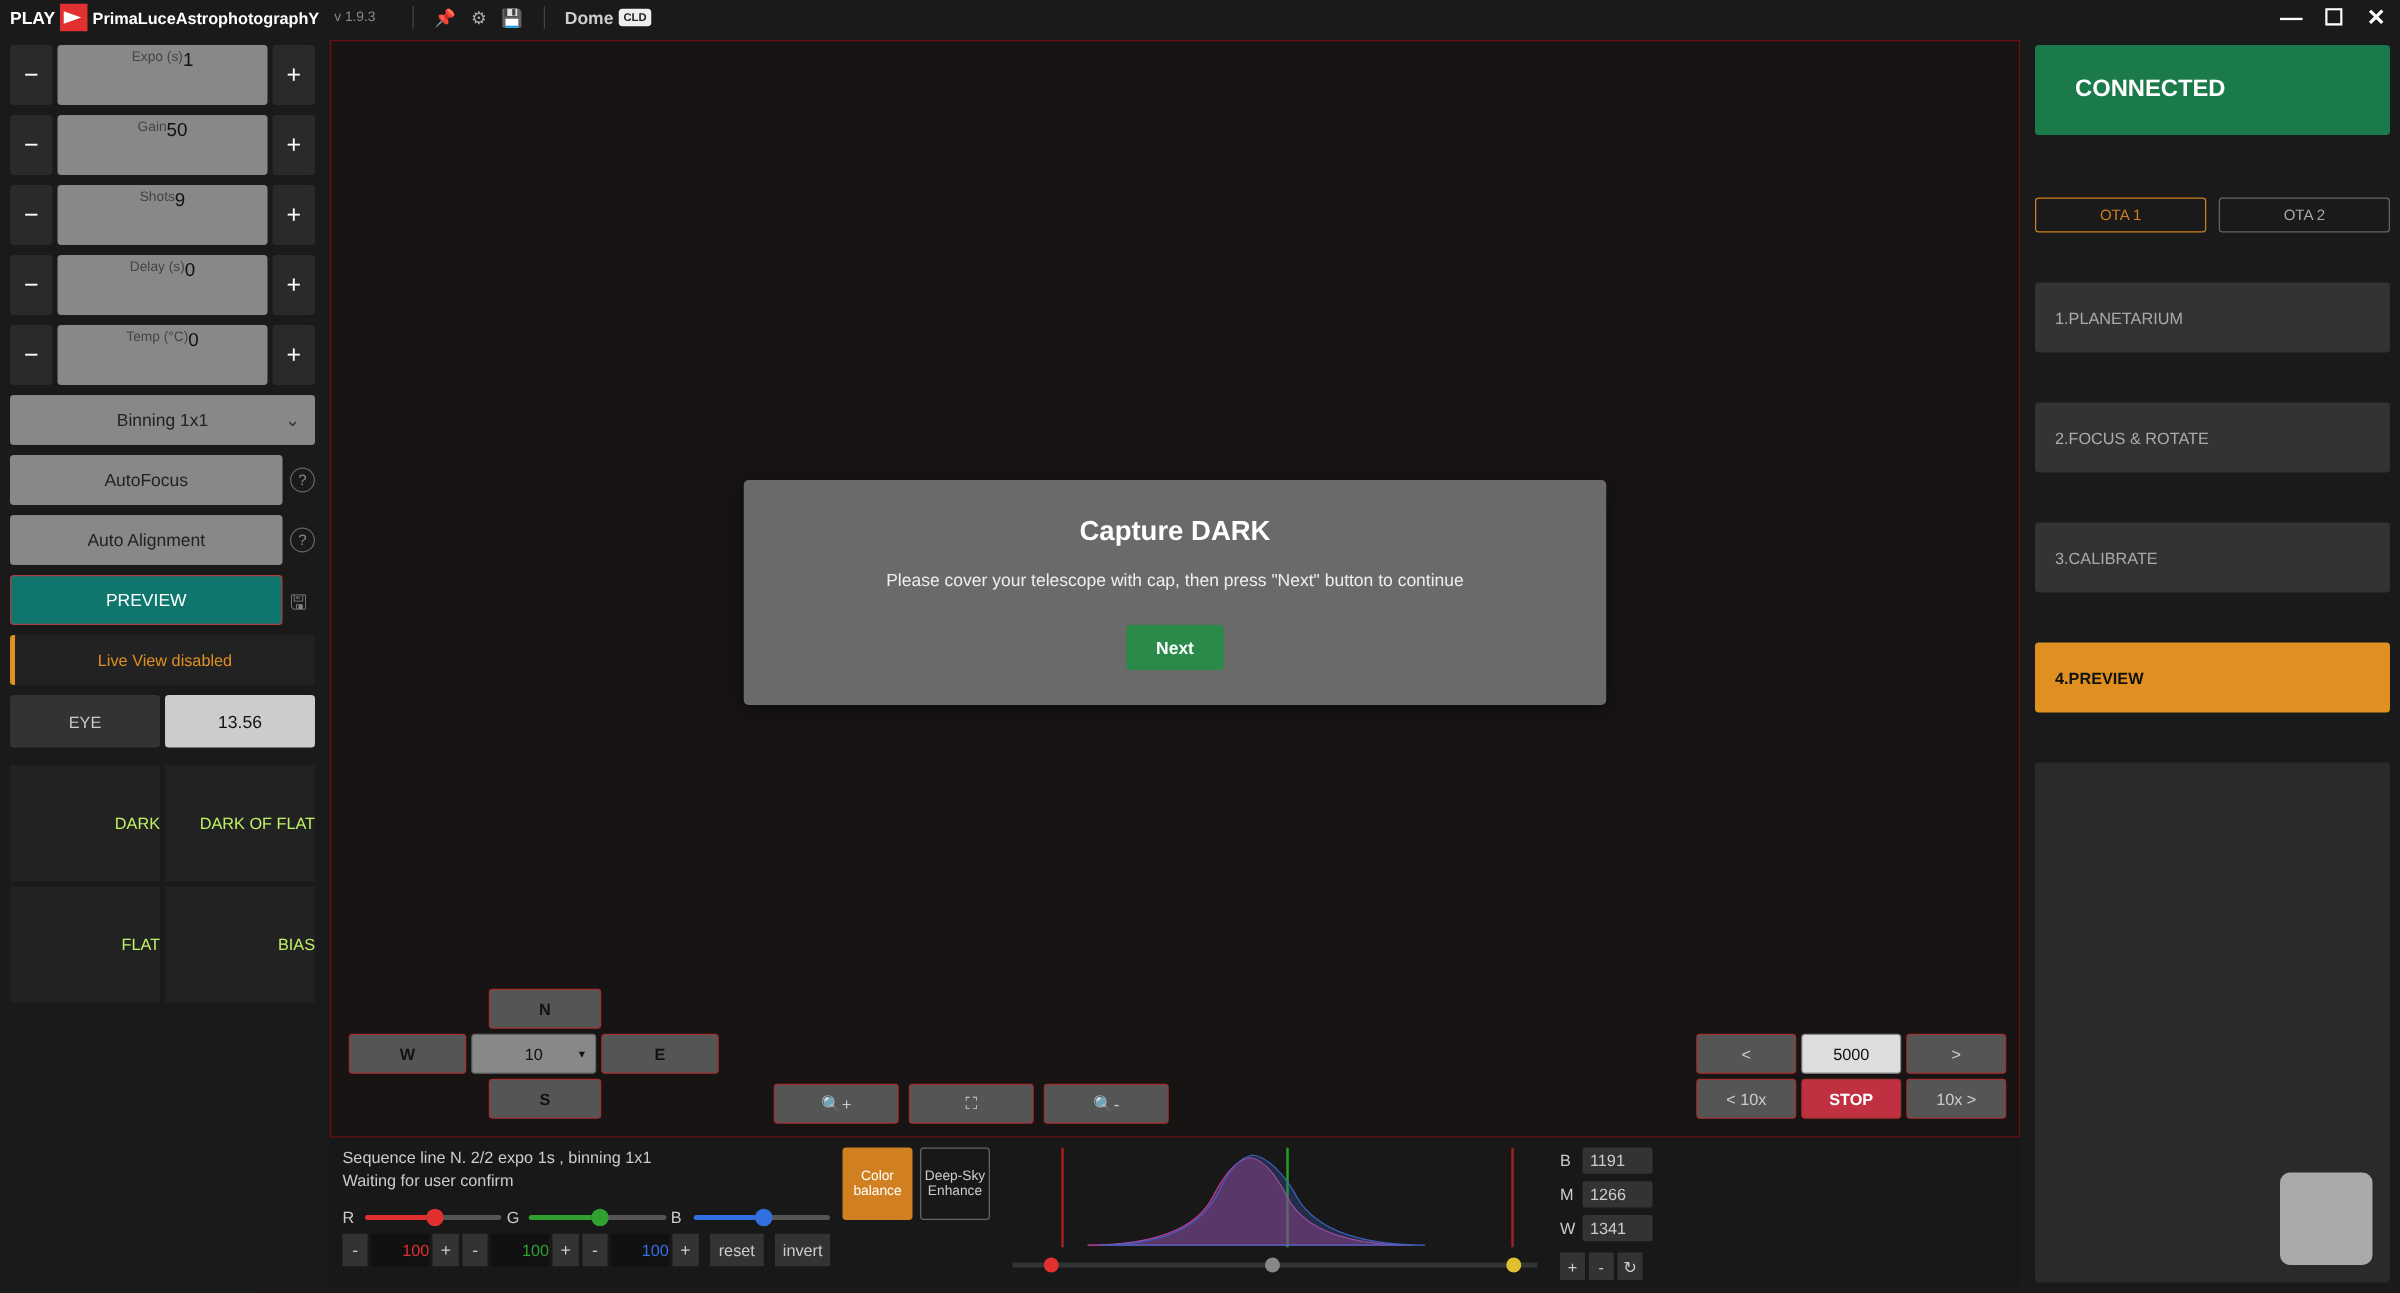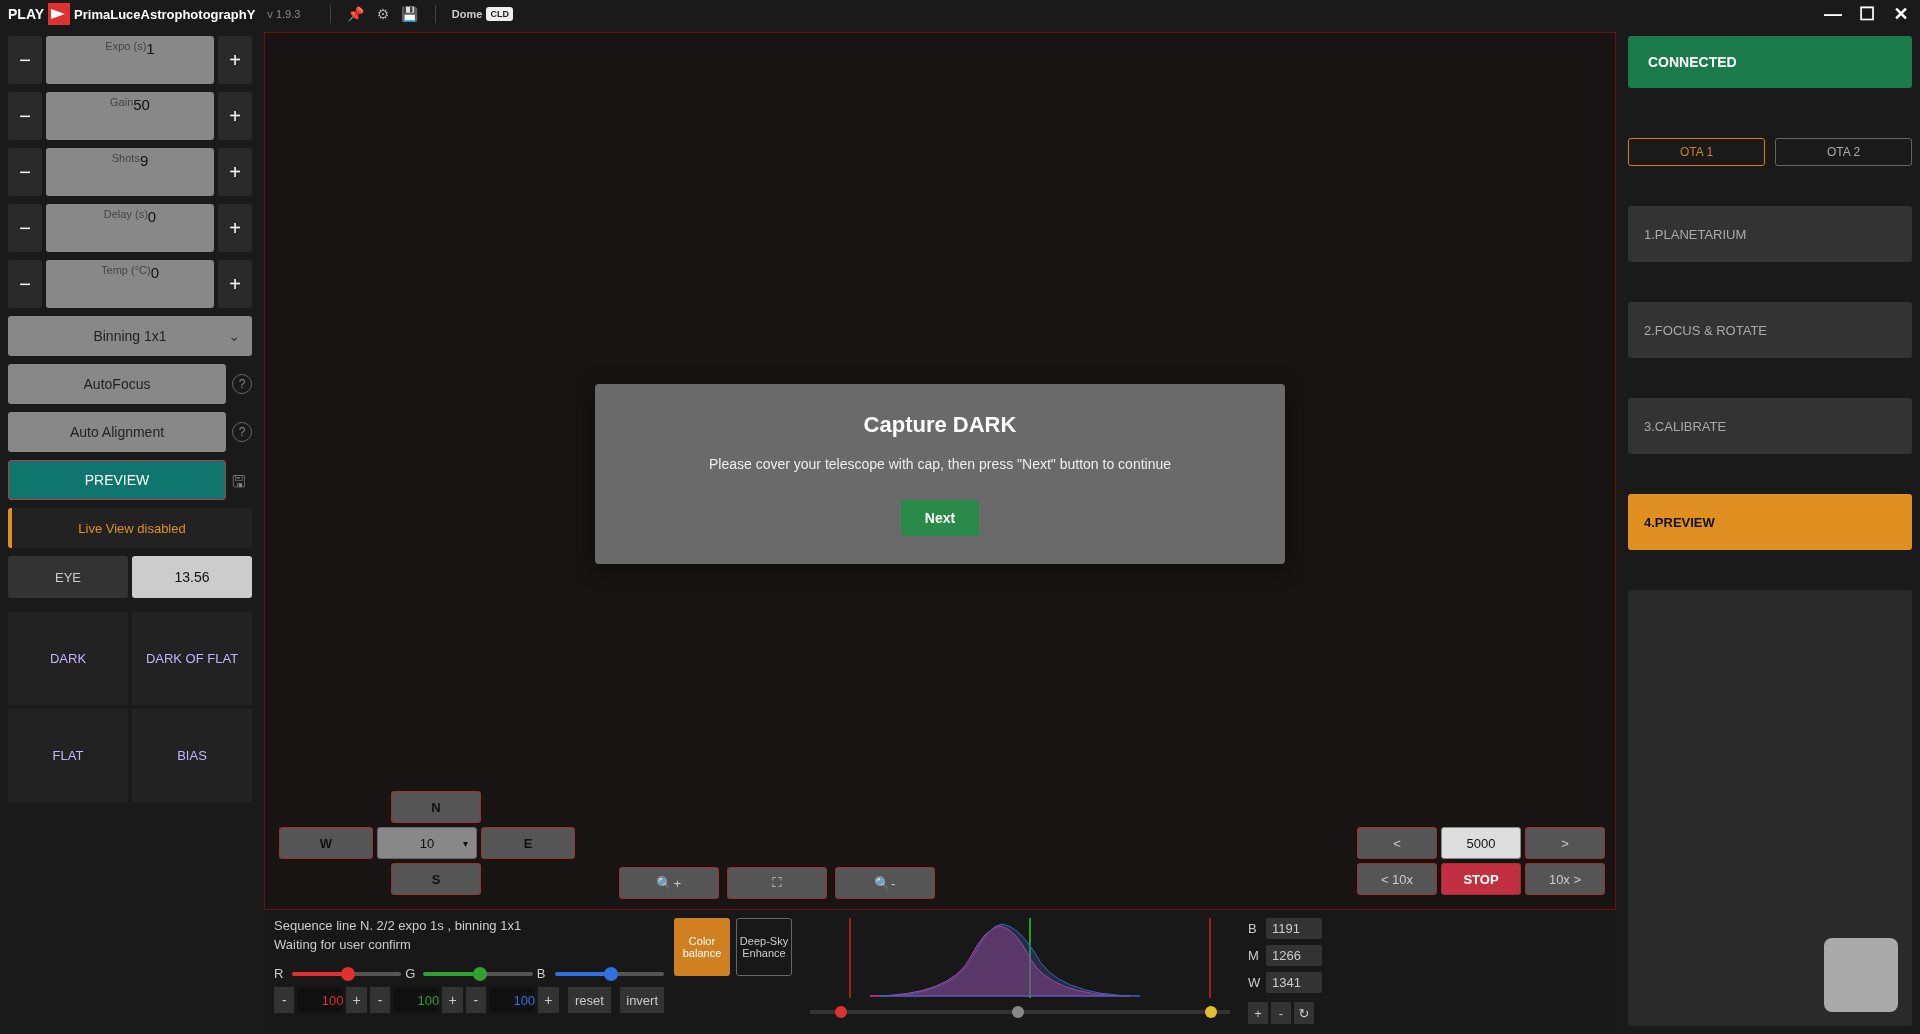--- a/index.html
+++ b/index.html
@@ -7,21 +7,21 @@
 
 
 .titlebar { height: 28px; background: #1a1a1a; display: flex; align-items: center; padding: 0 8px; }
 .play-label { color: #fff; font-weight: bold; font-size: 14px; }
 .logo { width: 22px; height: 22px; background: #e03030; margin: 0 4px; position: relative; }
 .logo::before { content: ''; position: absolute; left: 3px; top: 6px; width: 0; height: 0; border-left: 14px solid #fff; border-top: 5px solid transparent; border-bottom: 5px solid transparent; }
 .app-name { color: #fff; font-size: 13px; font-weight: bold; margin-right: 12px; }
 .version { color: #888; font-size: 11px; margin-right: 20px; }
 .tb-sep { width: 1px; height: 18px; background: #444; margin: 0 10px; }
 .tb-icon { color: #aaa; font-size: 14px; margin: 0 6px; cursor: pointer; }
-.dome-label { color: #ccc; font-size: 11px; font-weight: bold; margin-left: 6px; }
+.dome-label { color: #ccc; font-size: 14px; font-weight: bold; margin-left: 6px; }
 .cld-badge { background: #eee; color: #222; font-size: 9px; font-weight: bold; padding: 2px 4px; border-radius: 3px; margin-left: 4px; }
 .win-controls { margin-left: auto; display: flex; gap: 12px; align-items: center; }
 .win-btn { width: 22px; height: 22px; color: #fff; cursor: pointer; display: flex; align-items: center; justify-content: center; font-size: 18px; font-weight: bold; }
 
 
 .main { display: flex; height: calc(100% - 28px); }
 
 
 .left { width: 260px; padding: 8px; display: flex; flex-direction: column; gap: 8px; }
 .stepper { display: flex; gap: 4px; height: 48px; }
@@ -34,21 +34,21 @@
 .btn-row { display: flex; gap: 6px; align-items: center; }
 .wide-btn { flex: 1; height: 40px; background: #888; border: none; border-radius: 3px; color: #222; font-size: 14px; cursor: pointer; }
 .help-icon { width: 20px; height: 20px; border: 1px solid #666; border-radius: 50%; color: #888; font-size: 12px; display: flex; align-items: center; justify-content: center; cursor: pointer; }
 .preview-btn { flex: 1; height: 40px; background: #0f766e; border: 1px solid #b04040; color: #fff; font-size: 14px; cursor: pointer; border-radius: 3px; }
 .save-icon { width: 20px; height: 20px; color: #888; cursor: pointer; }
 .live-view { height: 40px; border-left: 4px solid #e09020; background: #222; color: #e09020; font-size: 13px; display: flex; align-items: center; justify-content: center; border-radius: 3px; }
 .eye-row { display: flex; gap: 4px; height: 42px; }
 .eye-lbl { flex: 1; background: #333; color: #ccc; display: flex; align-items: center; justify-content: center; font-size: 13px; border-radius: 3px; }
 .eye-val { flex: 1; background: #ccc; color: #111; display: flex; align-items: center; justify-content: center; font-size: 14px; border-radius: 3px; }
 .quad { display: grid; grid-template-columns: 1fr 1fr; grid-template-rows: 1fr 1fr; gap: 4px; height: 190px; margin-top: 6px; }
-.quad-btn { background: #222; color: #c4b5fd; border: none; font-size: 13px; cursor: pointer; }
+.quad-btn { background: #222; color: #bef264; border: none; font-size: 13px; cursor: pointer; text-align: right; }
 
 
 .center { flex: 1; padding: 4px; display: flex; flex-direction: column; position: relative; }
 .viewer { flex: 1; background: #181414; border: 1px solid #6a1010; position: relative; }
 
 
 .modal { position: absolute; left: 50%; top: 340px; transform: translateX(-50%); width: 690px; background: #6a6a6a; border-radius: 4px; padding: 28px; text-align: center; box-shadow: 0 4px 20px rgba(0,0,0,0.5); margin-top: 11px; }
 .modal-title { color: #fff; font-size: 22px; font-weight: bold; margin-bottom: 18px; }
 .modal-text { color: #eee; font-size: 14px; margin-bottom: 28px; }
 .modal-btn { background: #2a8a4a; color: #fff; border: none; padding: 10px 24px; font-size: 14px; font-weight: bold; border-radius: 3px; cursor: pointer; }
@@ -97,21 +97,21 @@
 .hdot3 { left: 94%; background: #e0c030; }
 .bmw-col { width: 74px; display: flex; flex-direction: column; gap: 6px; margin-left: 8px; }
 .bmw-row { display: flex; gap: 4px; align-items: center; }
 .bmw-lbl { color: #ccc; font-size: 13px; width: 14px; }
 .bmw-val { flex: 1; background: #333; color: #ccc; font-size: 13px; padding: 3px 6px; border-radius: 2px; }
 .mini-btns { display: flex; gap: 3px; margin-top: 3px; }
 .mini-btn { width: 20px; height: 22px; background: #333; color: #ccc; border: none; font-size: 13px; cursor: pointer; }
 
 
 .right { width: 300px; padding: 8px; display: flex; flex-direction: column; gap: 10px; }
-.connected { height: 52px; background: #1a7a4a; color: #fff; font-size: 14px; font-weight: bold; display: flex; align-items: center; padding: 0 20px; border-radius: 3px; }
+.connected { height: 72px; background: #1a7a4a; color: #fff; font-size: 19px; font-weight: bold; display: flex; align-items: center; padding: 0 32px; border-radius: 3px; }
 .ota-row { display: flex; gap: 10px; margin-top: 40px; }
 .ota-btn { flex: 1; height: 28px; border: 1px solid #d08020; background: transparent; color: #d08020; font-size: 12px; cursor: pointer; border-radius: 3px; }
 .ota-btn.inactive { border-color: #666; color: #aaa; }
 .step-card { height: 56px; background: #333; color: #aaa; font-size: 13px; display: flex; align-items: center; padding: 0 16px; border-radius: 3px; margin-top: 30px; cursor: pointer; }
 .step-card.active { background: #e09020; color: #111; font-weight: bold; }
 .thumb-box { flex: 1; background: #2a2a2a; border-radius: 3px; margin-top: 30px; position: relative; }
 .thumb-inner { position: absolute; right: 14px; bottom: 14px; width: 74px; height: 74px; background: #aaa; border-radius: 8px; }
 </style>
 </head>
 <body>

